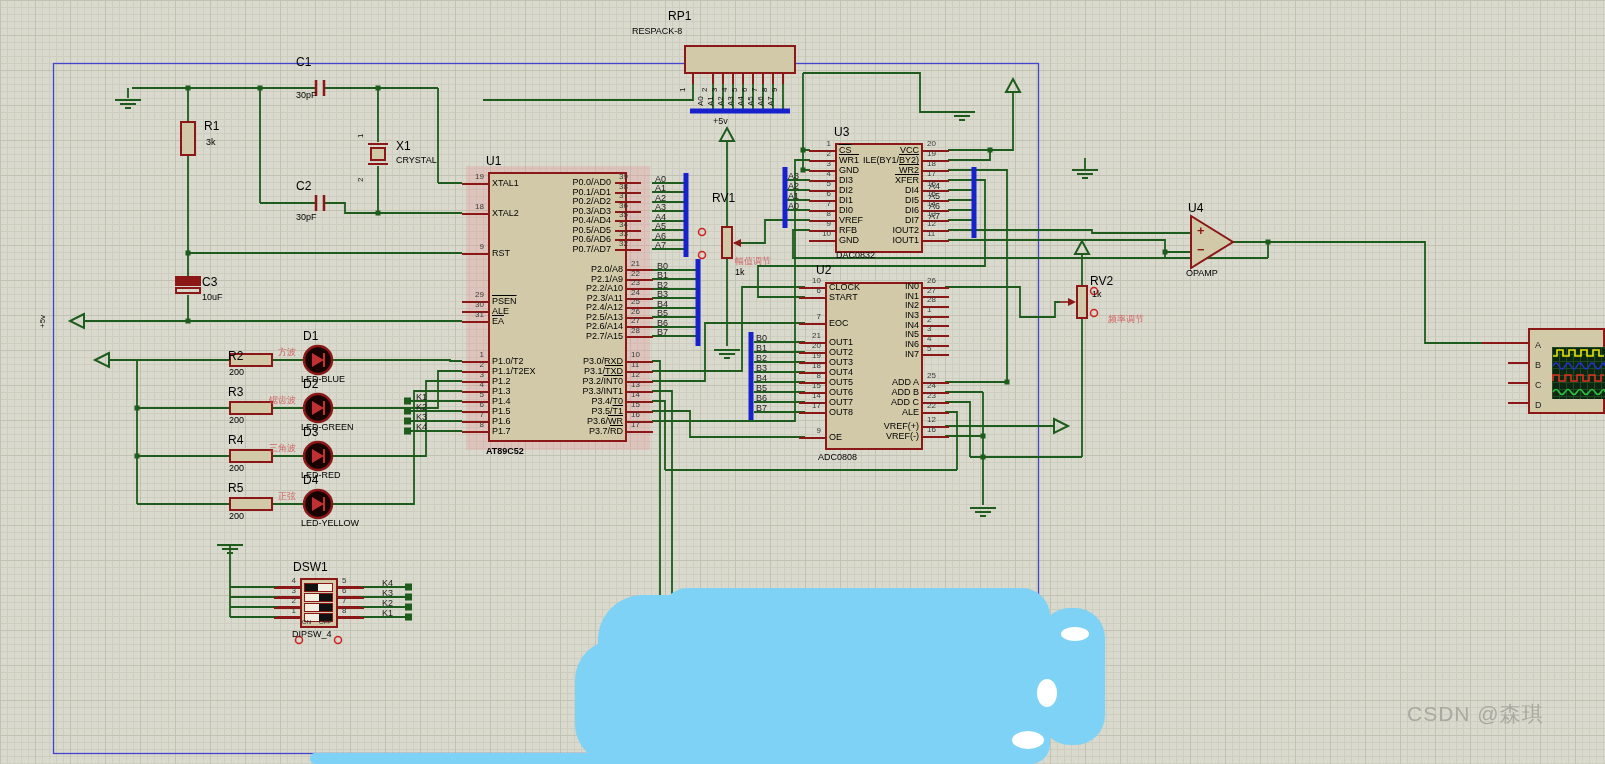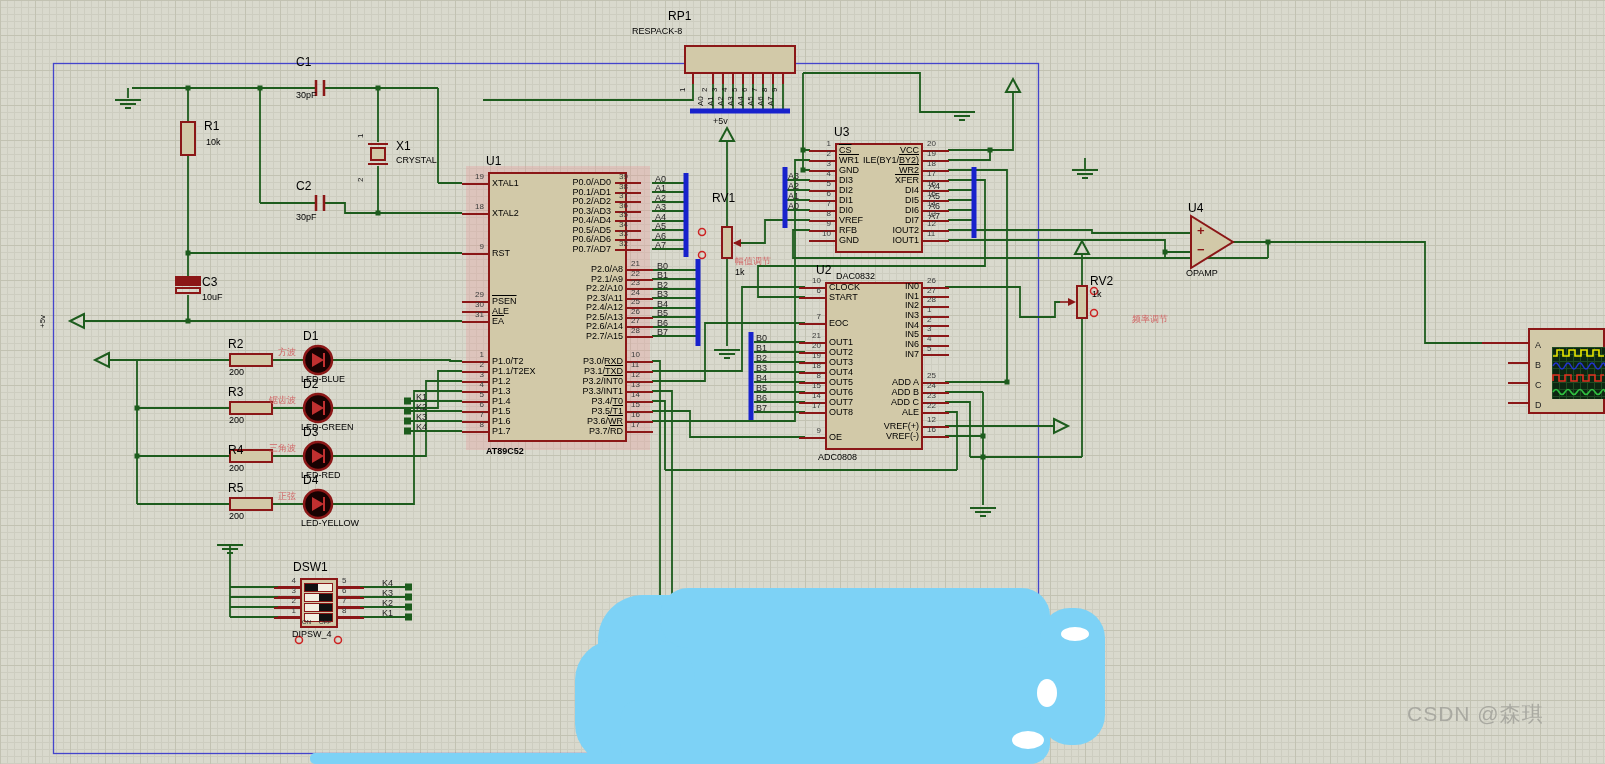--- a/index.html
+++ b/index.html
@@ -730,61 +730,61 @@
 </div>
 
 <div id="labels">
       <span class="lbl ref" style="left: 296px; top: 56px;"><i style="font-style:normal">C1</i></span>
       <span class="lbl val" style="left: 296px; top: 90px;"><i style="font-style:normal">30pF</i></span>
       <span class="lbl ref" style="left: 296px; top: 180px;"><i style="font-style:normal">C2</i></span>
       <span class="lbl val" style="left: 296px; top: 212px;"><i style="font-style:normal">30pF</i></span>
       <span class="lbl ref" style="left: 202px; top: 276px;"><i style="font-style:normal">C3</i></span>
       <span class="lbl val" style="left: 202px; top: 292px;"><i style="font-style:normal">10uF</i></span>
       <span class="lbl ref" style="left: 204px; top: 120px;"><i style="font-style:normal">R1</i></span>
-      <span class="lbl val" style="left: 206px; top: 137px;"><i style="font-style:normal">10k</i></span>
+      <span class="lbl val" style="left: 206px; top: 137px;"><i style="font-style:normal">3k</i></span>
       <span class="lbl ref" style="left: 396px; top: 140px;"><i style="font-style:normal">X1</i></span>
       <span class="lbl val" style="left: 396px; top: 155px;"><i style="font-style:normal">CRYSTAL</i></span>
       <span class="lbl ref" style="left: 486px; top: 155px;"><i style="font-style:normal">U1</i></span>
       <span class="lbl val" style="left: 486px; top: 446px; font-weight: bold;"><i style="font-style:normal">AT89C52</i></span>
       <span class="lbl ref" style="left: 668px; top: 10px;"><i style="font-style:normal">RP1</i></span>
       <span class="lbl val" style="left: 632px; top: 26px;"><i style="font-style:normal">RESPACK-8</i></span>
       <span class="lbl ref" style="left: 834px; top: 126px;"><i style="font-style:normal">U3</i></span>
-      <span class="lbl val" style="left: 836px; top: 271px;"><i style="font-style:normal">DAC0832</i></span>
+      <span class="lbl val" style="left: 836px; top: 250px;"><i style="font-style:normal">DAC0832</i></span>
       <span class="lbl ref" style="left: 816px; top: 264px;"><i style="font-style:normal">U2</i></span>
       <span class="lbl val" style="left: 818px; top: 452px;"><i style="font-style:normal">ADC0808</i></span>
       <span class="lbl ref" style="left: 1188px; top: 202px;"><i style="font-style:normal">U4</i></span>
       <span class="lbl val" style="left: 1186px; top: 268px;"><i style="font-style:normal">OPAMP</i></span>
       <span class="lbl ref" style="left: 712px; top: 192px;"><i style="font-style:normal">RV1</i></span>
       <span class="lbl val" style="left: 735px; top: 267px;"><i style="font-style:normal">1k</i></span>
       <span class="lbl ref" style="left: 1090px; top: 275px;"><i style="font-style:normal">RV2</i></span>
       <span class="lbl val" style="left: 1092px; top: 289px;"><i style="font-style:normal">1k</i></span>
       <span class="lbl ref" style="left: 293px; top: 561px;"><i style="font-style:normal">DSW1</i></span>
       <span class="lbl val" style="left: 292px; top: 629px;"><i style="font-style:normal">DIPSW_4</i></span>
       <span class="lbl ref" style="left: 303px; top: 330px;"><i style="font-style:normal">D1</i></span>
       <span class="lbl val" style="left: 301px; top: 374px;"><i style="font-style:normal">LED-BLUE</i></span>
       <span class="lbl ref" style="left: 303px; top: 378px;"><i style="font-style:normal">D2</i></span>
       <span class="lbl val" style="left: 301px; top: 422px;"><i style="font-style:normal">LED-GREEN</i></span>
       <span class="lbl ref" style="left: 303px; top: 426px;"><i style="font-style:normal">D3</i></span>
       <span class="lbl val" style="left: 301px; top: 470px;"><i style="font-style:normal">LED-RED</i></span>
       <span class="lbl ref" style="left: 303px; top: 474px;"><i style="font-style:normal">D4</i></span>
       <span class="lbl val" style="left: 301px; top: 518px;"><i style="font-style:normal">LED-YELLOW</i></span>
-      <span class="lbl ref" style="left: 228px; top: 338px;"><i style="font-style:normal">R2</i></span>
+      <span class="lbl ref" style="left: 228px; top: 350px;"><i style="font-style:normal">R2</i></span>
       <span class="lbl val" style="left: 229px; top: 367px;"><i style="font-style:normal">200</i></span>
       <span class="lbl ref" style="left: 228px; top: 386px; text-align: center;"><i style="font-style:normal">R3</i></span>
       <span class="lbl val" style="left: 229px; top: 415px;"><i style="font-style:normal">200</i></span>
-      <span class="lbl ref" style="left: 228px; top: 434px; margin-top: 10px;"><i style="font-style:normal">R4</i></span>
+      <span class="lbl ref" style="left: 228px; top: 434px;"><i style="font-style:normal">R4</i></span>
       <span class="lbl val" style="left: 229px; top: 463px;"><i style="font-style:normal">200</i></span>
       <span class="lbl ref" style="left: 228px; top: 482px;"><i style="font-style:normal">R5</i></span>
       <span class="lbl val" style="left: 229px; top: 511px;"><i style="font-style:normal">200</i></span>
       <span class="lbl red" style="left: 278px; top: 347px;"><i style="font-style:normal">方波</i></span>
       <span class="lbl red" style="left: 269px; top: 395px;"><i style="font-style:normal">锯齿波</i></span>
       <span class="lbl red" style="left: 269px; top: 443px;"><i style="font-style:normal">三角波</i></span>
       <span class="lbl red" style="left: 278px; top: 491px;"><i style="font-style:normal">正弦</i></span>
       <span class="lbl red" style="left: 735px; top: 256px;"><i style="font-style:normal">幅值调节</i></span>
-      <span class="lbl red" style="left: 1108px; top: 314px; margin-left: 24px;"><i style="font-style:normal">频率调节</i></span>
+      <span class="lbl red" style="left: 1108px; top: 314px;"><i style="font-style:normal">频率调节</i></span>
       <span class="lbl net" style="left: 655px; top: 174px;"><i style="font-style:normal">A0</i></span>
       <span class="lbl net" style="left: 655px; top: 183px;"><i style="font-style:normal">A1</i></span>
       <span class="lbl net" style="left: 655px; top: 193px;"><i style="font-style:normal">A2</i></span>
       <span class="lbl net" style="left: 655px; top: 202px;"><i style="font-style:normal">A3</i></span>
       <span class="lbl net" style="left: 655px; top: 212px;"><i style="font-style:normal">A4</i></span>
       <span class="lbl net" style="left: 655px; top: 221px;"><i style="font-style:normal">A5</i></span>
       <span class="lbl net" style="left: 655px; top: 231px;"><i style="font-style:normal">A6</i></span>
       <span class="lbl net" style="left: 655px; top: 240px;"><i style="font-style:normal">A7</i></span>
       <span class="lbl net" style="left: 657px; top: 261px;"><i style="font-style:normal">B0</i></span>
       <span class="lbl net" style="left: 657px; top: 270px;"><i style="font-style:normal">B1</i></span>

